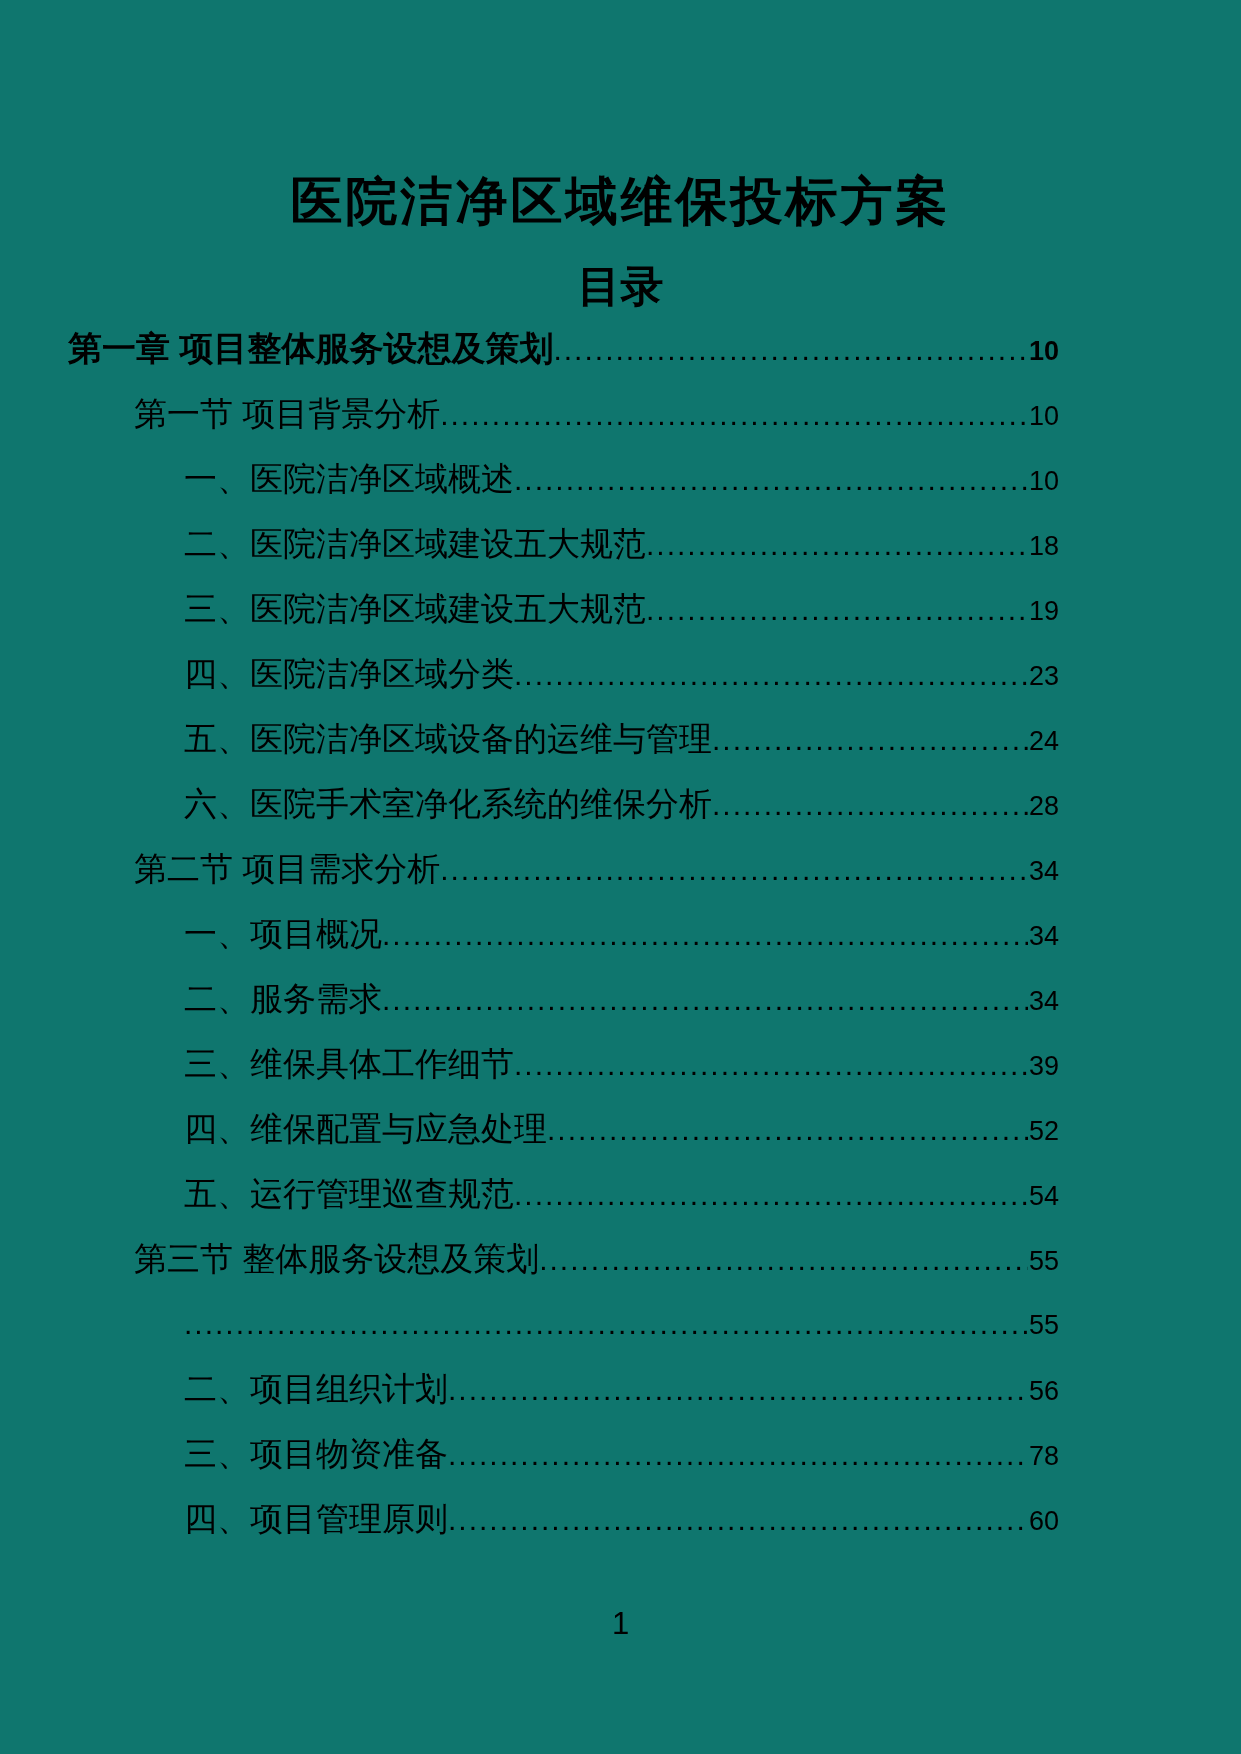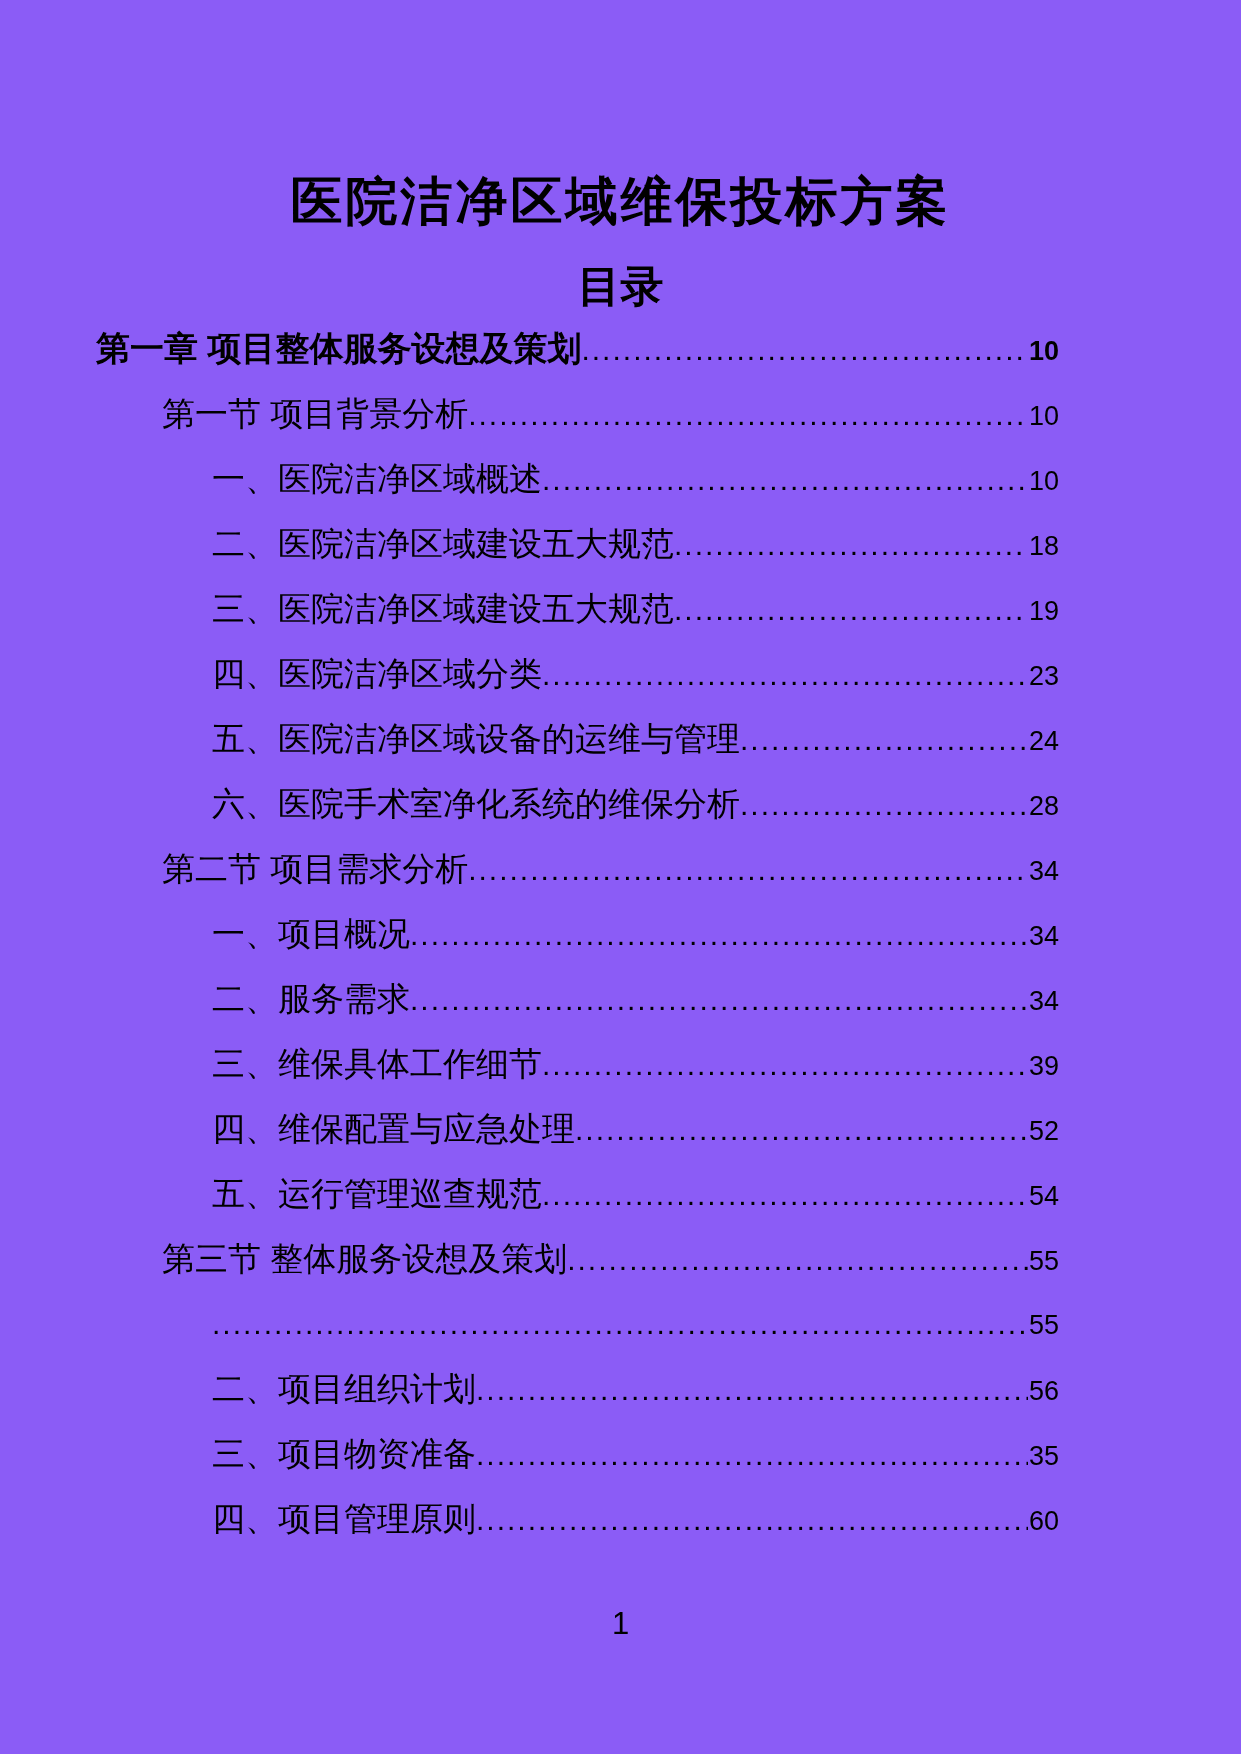--- a/index.html
+++ b/index.html
@@ -11,42 +11,42 @@
     width: 1241px;
     height: 1754px;
     position: relative;
     font-family: "Liberation Sans", "DejaVu Sans", sans-serif;
     color: #000000;
     overflow: hidden;
   }
   .page {
     position: absolute;
     inset: 0;
-    background: #8b5cf6;
+    background: #0f766e;
   }
   .doc-title {
     margin: 0;
     padding-top: 172px;
     text-align: center;
     font-size: 52px;
     line-height: 58px;
     font-weight: 700;
     letter-spacing: 3px;
   }
   .toc-heading {
     margin: 0;
     margin-top: 38px;
     text-align: center;
     font-size: 43px;
     line-height: 36px;
     font-weight: 700;
   }
   .toc {
     margin-top: 12px;
-    padding-left: 96px;
+    padding-left: 68px;
     padding-right: 182px;
   }
   .toc-row {
     display: flex;
     align-items: baseline;
     height: 65px;
     line-height: 65px;
     font-size: 33px;
     white-space: nowrap;
   }
@@ -203,21 +203,21 @@
 
     <div class="toc-row level-item">
       <span class="toc-label">二、项目组织计划</span>
       <span class="toc-dots"></span>
       <span class="toc-page">56</span>
     </div>
 
     <div class="toc-row level-item">
       <span class="toc-label">三、项目物资准备</span>
       <span class="toc-dots"></span>
-      <span class="toc-page">35</span>
+      <span class="toc-page">78</span>
     </div>
 
     <div class="toc-row level-item">
       <span class="toc-label">四、项目管理原则</span>
       <span class="toc-dots"></span>
       <span class="toc-page">60</span>
     </div>
   </div>
 
   <div class="footer-page-number">1</div>

